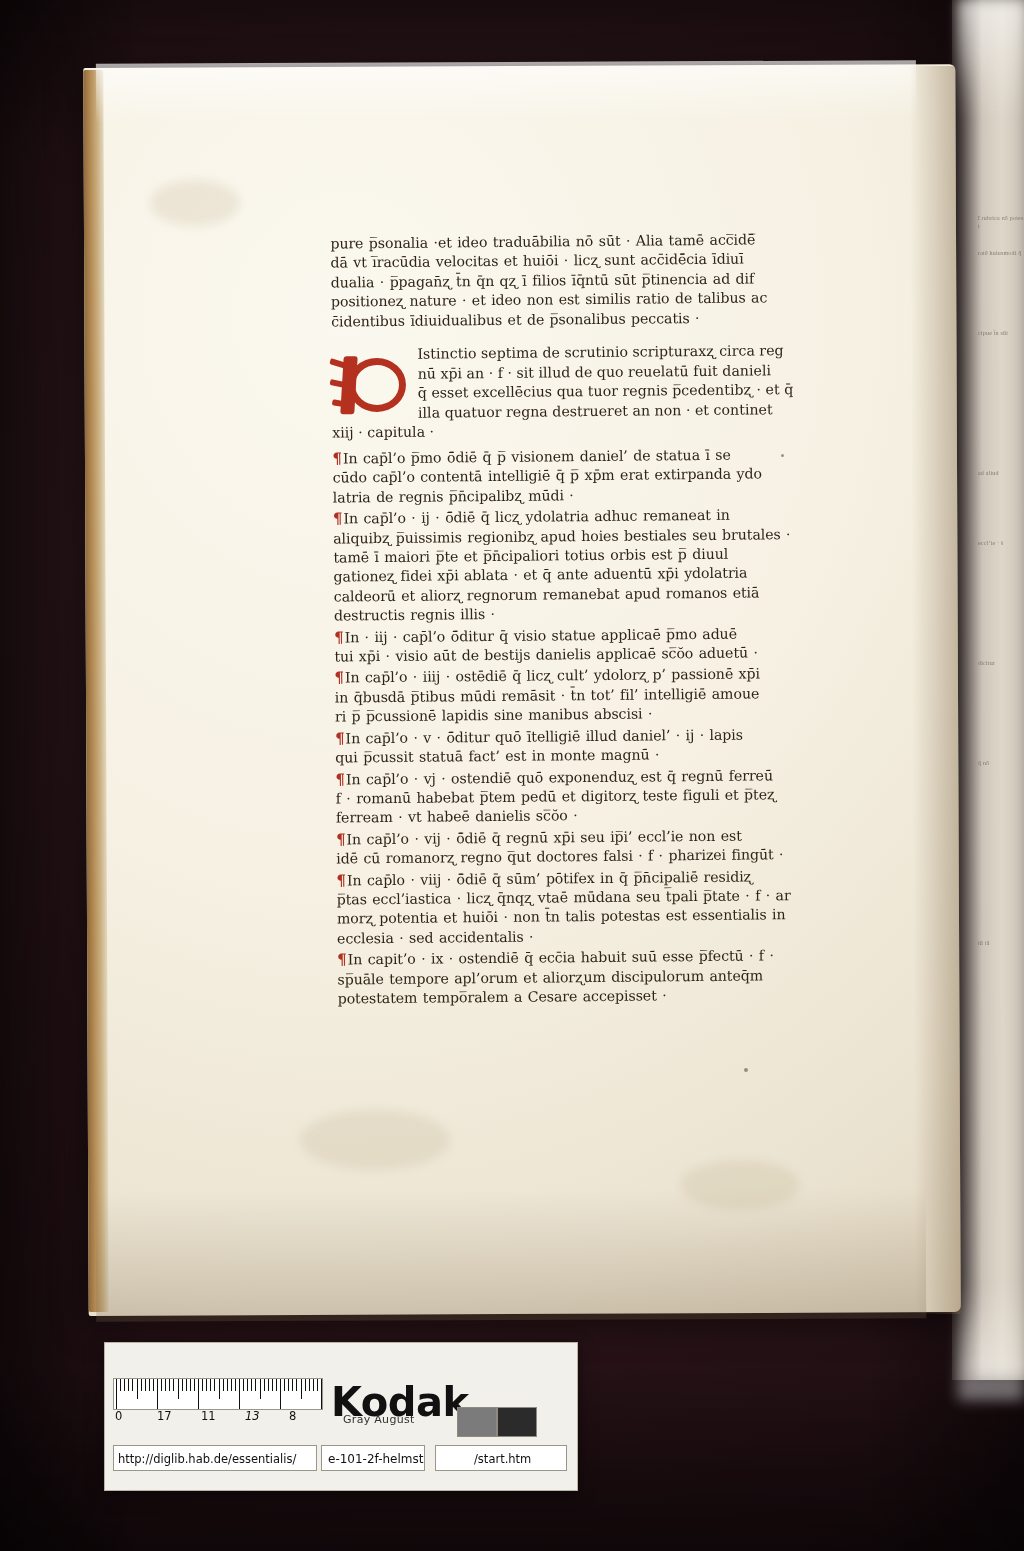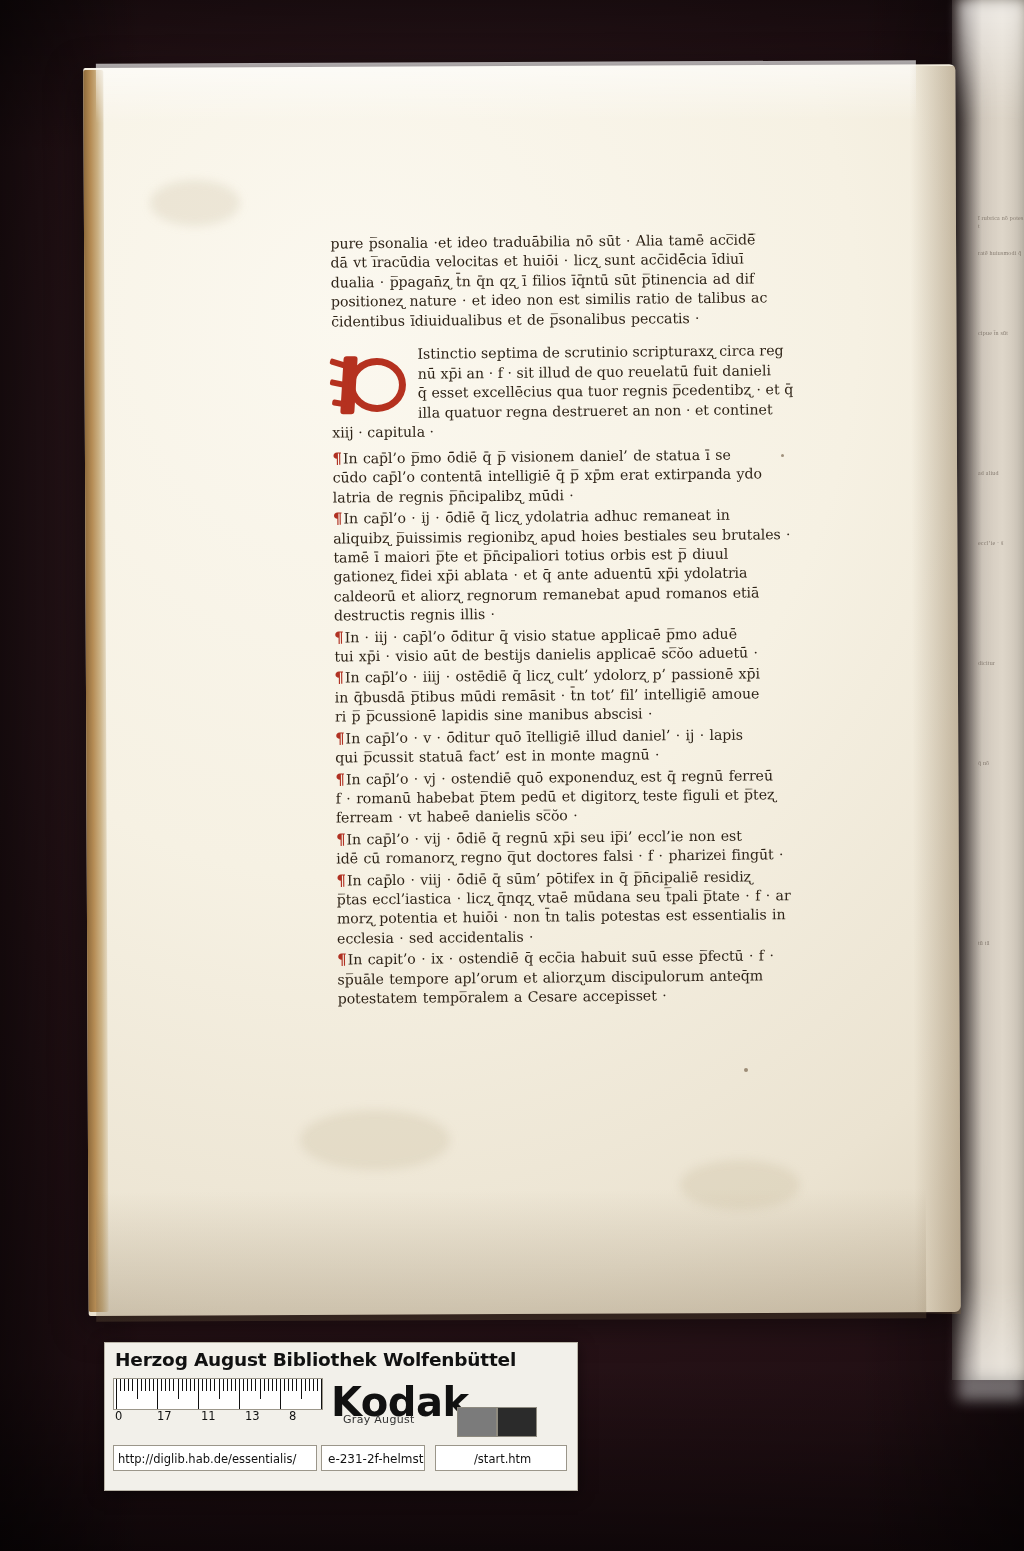--- a/index.html
+++ b/index.html
@@ -454,21 +454,20 @@
 
   <div class="para">
     <div class="line"><span class="pilcrow">¶</span><span>In capit’o · ix · ostendiē q̄ ecc̄ia habuit suū esse p̅fectū · f ·</span></div>
     <div class="line">sp̅uāle tempore apl’orum et aliorʐum discipulorum anteq̄m</div>
     <div class="line">potestatem tempo̅ralem a Cesare accepisset ·</div>
   </div>
 
 </div>
 
 <div id="colorbar">
-  <div id="cb-title">Herzog August Bibliothek Wolfenbüttel</div>
 
   <div id="cb-ruler">
       <div class="tick" style="left: 2px; height: 30px;"></div>
       <div class="tick" style="left: 6.1px; height: 12px;"></div>
       <div class="tick" style="left: 10.2px; height: 12px;"></div>
       <div class="tick" style="left: 14.3px; height: 12px;"></div>
       <div class="tick" style="left: 18.4px; height: 12px;"></div>
       <div class="tick" style="left: 22.5px; height: 20px;"></div>
       <div class="tick" style="left: 26.6px; height: 12px;"></div>
       <div class="tick" style="left: 30.7px; height: 12px;"></div>
@@ -513,26 +512,26 @@
       <div class="tick" style="left: 190.6px; height: 12px;"></div>
       <div class="tick" style="left: 194.7px; height: 12px;"></div>
       <div class="tick" style="left: 198.8px; height: 12px;"></div>
       <div class="tick" style="left: 202.9px; height: 12px;"></div>
       <div class="tick" style="left: 207px; height: 30px;"></div>
     </div>
   <div id="cb-ruler-labels">
     <span style="left:2px;">0</span>
     <span style="left:44px;">17</span>
     <span style="left:88px;">11</span>
-    <span style="left:132px;">13</span>
+    <span style="left:132px;font-style:italic;">13</span>
     <span style="left:176px;">8</span>
   </div>
 
   <div id="cb-kodak">Kodak</div>
   <div id="cb-gray">Gray August</div>
   <div class="cb-swatch" style="left:352px; background:#7b7b7b;"></div>
   <div class="cb-swatch" style="left:392px; background:#2b2b2b;"></div>
 
   <div id="cb-url">http://diglib.hab.de/essentialis/</div>
-  <div id="cb-shelf">e-231-2f-helmst</div>
+  <div id="cb-shelf">e-101-2f-helmst</div>
   <div id="cb-start">/start.htm</div>
   <div id="cb-bottom-strip"></div>
 </div>
 
 </body></html>

